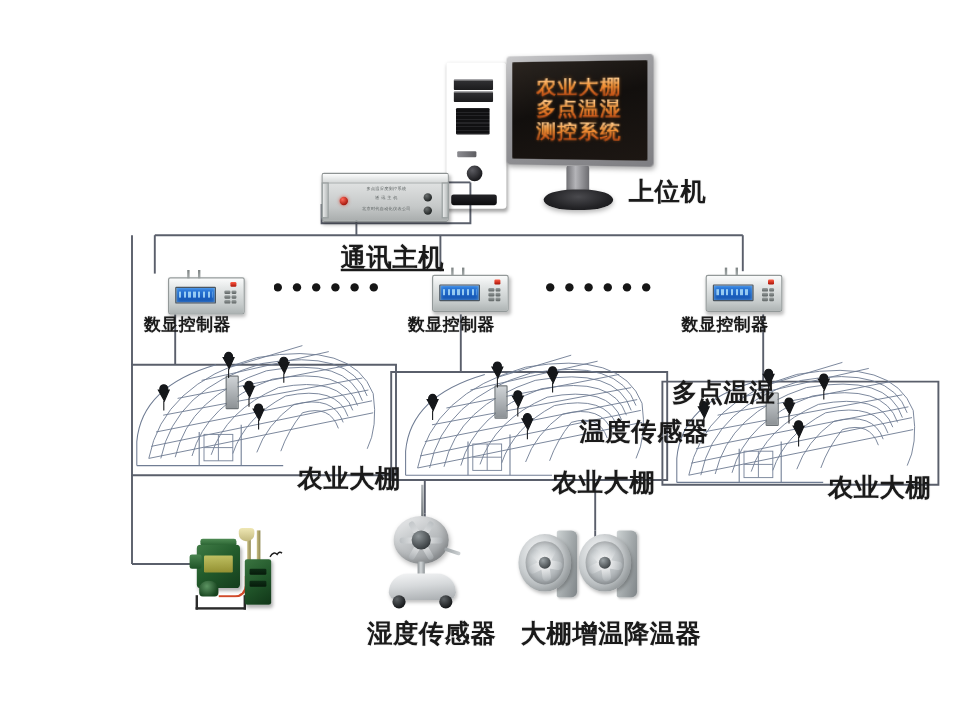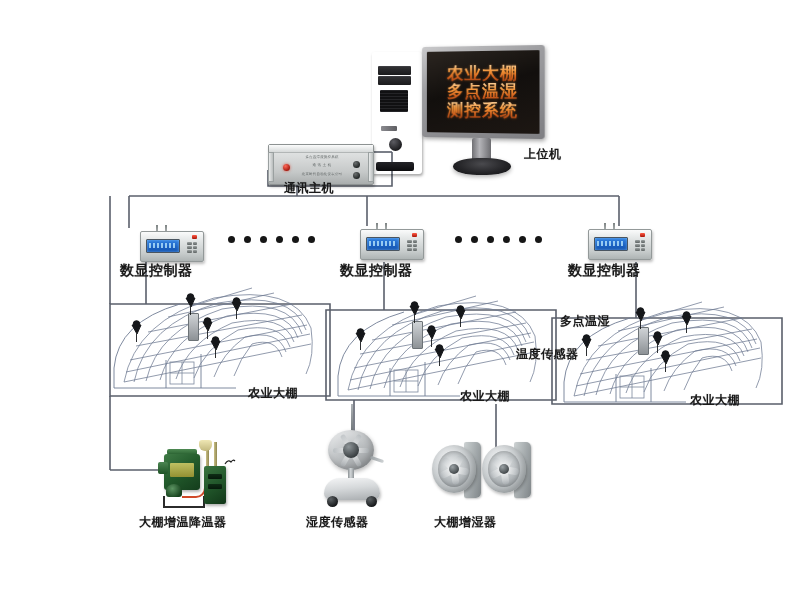--- a/index.html
+++ b/index.html
@@ -19,21 +19,21 @@
   }
   .lbl {
     position: absolute;
     color: #1a1a1a;
     font-family: "DejaVu Sans", "Liberation Sans", sans-serif;
     white-space: nowrap;
     letter-spacing: 0.5px;
     font-weight: 600;
     text-shadow: 0 0 1px rgba(0,0,0,0.25);
   }
-  .lbl-lg { font-size: 12px; }
+  .lbl-lg { font-size: 21px; }
   .lbl-md { font-size: 14px; }
 
   
   #wires { position: absolute; left:0; top:0; width:800px; height:600px; }
 
   
   .pc-tower {
     position: absolute;
     left: 372px; top: 52px;
     width: 50px; height: 122px;
@@ -397,21 +397,21 @@
     <span class="ear l"></span>
     <span class="ear r"></span>
     <span class="txt" style="top:10px;">多点温湿度测控系统</span>
     <span class="txt" style="top:18px;">通 讯 主 机</span>
     <span class="txt" style="top:27px;">北京时代自动化仪表公司</span>
     <span class="led"></span>
     <span class="knob" style="left:84px; top:16px;"></span>
     <span class="knob" style="left:84px; top:27px;"></span>
   </div>
 
-  <div class="lbl lbl-lg" style="left:284px; top:180px;">通讯主机</div>
+  <div class="lbl lbl-lg" style="left:284px; top:201px;text-decoration:underline;">通讯主机</div>
 
   <div class="ctrl" style="left:140px; top:226px;">
     <span class="ant a"></span>
       <span class="ant b"></span>
     <span class="body"></span>
     <span class="lcd"></span>
     <span class="redled"></span>
     <span class="btns">
         <i></i>
         <i></i>
@@ -631,21 +631,21 @@
             <path d="M105 63 l9 0 l-4 9 z"></path>
             <circle cx="109.5" cy="62" r="3.3"></circle>
             <path d="M109.5 72 l0 8" stroke-width="0.9"></path>
           </g>
       </g>
     </svg>
   </div>
   <div class="lbl lbl-lg" style="left:690px; top:392px;">农业大棚</div>
 
   <div class="lbl lbl-lg" style="left:560px; top:313px;">多点温湿</div>
-  <div class="lbl lbl-lg" style="left:516px; top:346px;">温度传感器</div>
+  <div class="lbl lbl-lg" style="left:483px; top:346px;">温度传感器</div>
 
   <div class="heater">
     <span class="pipe" style="left:48px; top:8px; height:30px;"></span>
     <span class="pipe" style="left:56px; top:2px; height:36px;"></span>
     <span class="funnel"></span>
     <span class="lid"></span>
     <span class="tank">
         <i class="plate"></i>
       </span>
     <span class="motor"></span>
@@ -653,21 +653,20 @@
     <span class="blower"></span>
     <span class="stand"></span>
     <span class="stove">
         <i style="top:8px"></i>
         <i style="top:18px"></i>
       </span>
     <svg class="bird" viewBox="0 0 12 8">
       <path d="M1 6 Q4 1 7 4 Q9 1 11 3" fill="none" stroke="#1d1d1d" stroke-width="1.2"></path>
     </svg>
   </div>
-  <div class="lbl lbl-lg" style="left:139px; top:514px;">大棚增温降温器</div>
 
   <div class="humid">
     <span class="mast"></span>
     <span class="drum">
       <i class="blade" style="transform:rotate(0deg)"></i>
       <i class="blade" style="transform:rotate(60deg)"></i>
       <i class="blade" style="transform:rotate(120deg)"></i>
       <i class="blade" style="transform:rotate(180deg)"></i>
       <i class="blade" style="transform:rotate(240deg)"></i>
       <i class="blade" style="transform:rotate(300deg)"></i>
@@ -700,15 +699,15 @@
       <span class="inner">
         <i class="blade2" style="transform:rotate(10deg)"></i>
         <i class="blade2" style="transform:rotate(82deg)"></i>
         <i class="blade2" style="transform:rotate(154deg)"></i>
         <i class="blade2" style="transform:rotate(226deg)"></i>
         <i class="blade2" style="transform:rotate(298deg)"></i>
         <i class="hub2"></i>
       </span>
     </div>
   </div>
-  <div class="lbl lbl-lg" style="left:434px; top:514px;">大棚增湿器</div>
+  <div class="lbl lbl-lg" style="left:434px; top:514px;">大棚增温降温器</div>
 
 </div>
 
 </body></html>

